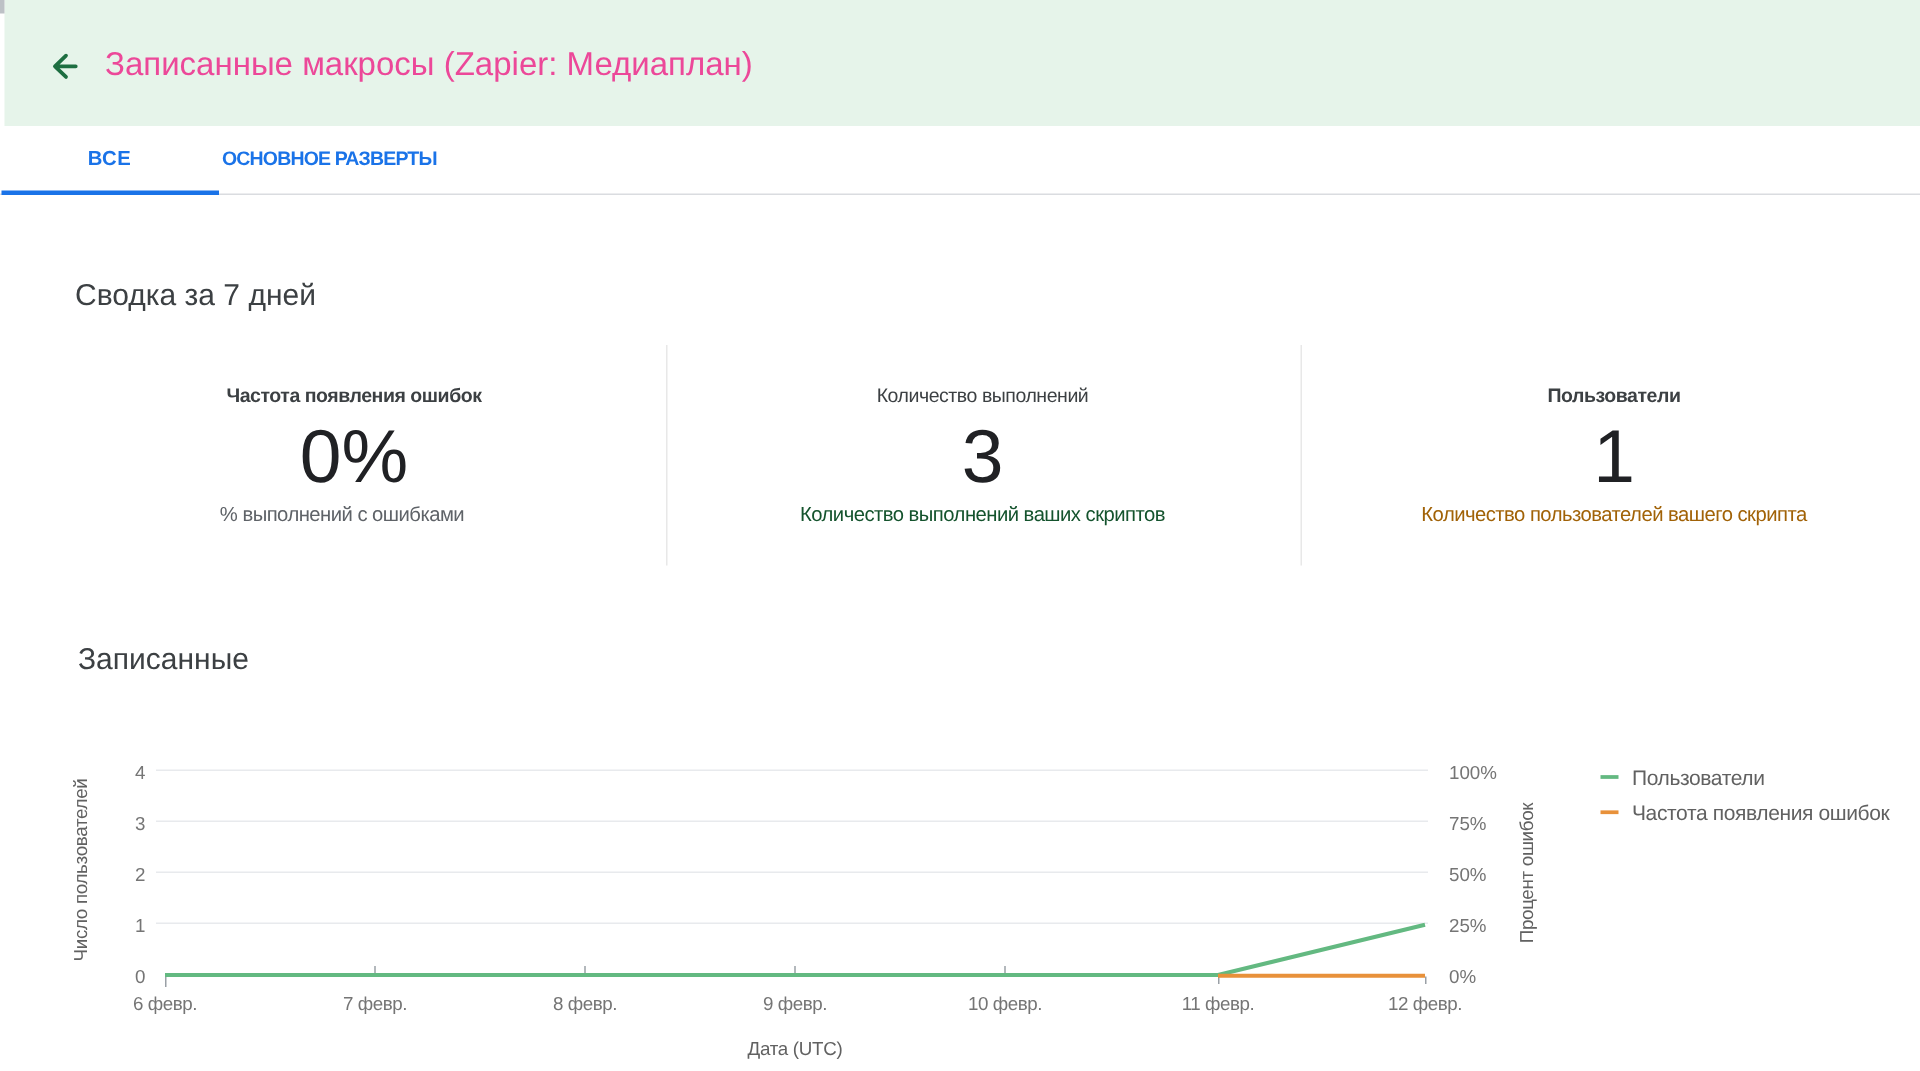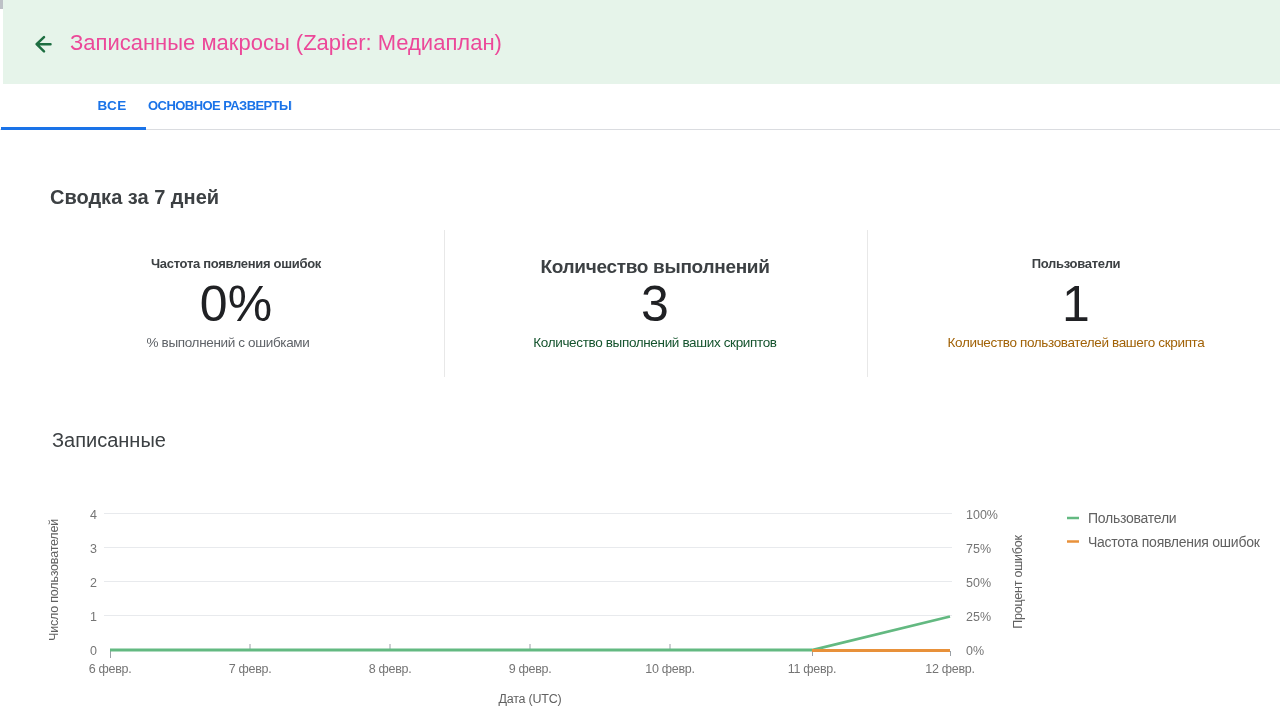--- a/index.html
+++ b/index.html
@@ -10,35 +10,35 @@
 </head>
 <body>
 
 <div class="abs" style="left:3px;top:0;width:1277px;height:84px;background:#e6f4ea;"></div>
 <div class="abs" style="left:0;top:0;width:3px;height:9px;background:#bdc1c6;"></div>
 <svg class="abs" style="left:0;top:0;" width="70" height="70" viewBox="0 0 70 70">
   <path d="M50.5 44.2 H37 M44 37.1 L36.6 44.2 L44 51.3" fill="none" stroke="#1d6e41" stroke-width="2.5" stroke-linecap="round" stroke-linejoin="round"></path>
 </svg>
 <div class="abs" style="left:70px;top:30.5px;color:#ec4899;font-size:22px;line-height:24px;">Записанные макросы (Zapier: Медиаплан)</div>
 
-<div class="abs" style="left:0;top:98px;width:146px;text-align:center;color:#1a73e8;font-size:13.5px;font-weight:bold;letter-spacing:.3px;padding-left:39px;">ВСЕ</div>
+<div class="abs" style="left:0;top:98px;width:146px;text-align:center;color:#1a73e8;font-size:13.5px;font-weight:bold;letter-spacing:.3px;">ВСЕ</div>
 <div class="abs" style="left:148px;top:98px;width:144px;overflow:hidden;white-space:nowrap;color:#1a73e8;font-size:13px;font-weight:bold;letter-spacing:-0.55px;">ОСНОВНОЕ РАЗВЕРТЫВАНИЕ</div>
 <div class="abs" style="left:0;top:129px;width:1280px;height:1px;background:#dadce0;"></div>
 <div class="abs" style="left:1px;top:127px;width:145px;height:3px;background:#1a73e8;"></div>
 
-<div class="abs" style="left:50px;top:186px;color:#3c4043;font-size:20px;font-weight:bold;">Сводка за 7 дней</div>
+<div class="abs" style="left:50px;top:186px;color:#3c4043;font-size:20px;">Сводка за 7 дней</div>
 
 <div class="abs" style="left:444px;top:230px;width:1px;height:147px;background:#e8e8e8;"></div>
 <div class="abs" style="left:867px;top:230px;width:1px;height:147px;background:#e8e8e8;"></div>
 
 <div class="abs" style="left:36px;top:256px;width:400px;text-align:center;color:#3c4043;font-size:13px;font-weight:bold;letter-spacing:-0.3px;">Частота появления ошибок</div>
 <div class="abs" style="left:36px;top:280px;width:400px;text-align:center;color:#202124;font-size:50px;font-weight:300;line-height:48px;">0%</div>
 <div class="abs" style="left:28px;top:335px;width:400px;text-align:center;color:#5f6368;font-size:13.5px;letter-spacing:-0.35px;">% выполнений с ошибками</div>
 
-<div class="abs" style="left:455px;top:256px;width:400px;text-align:center;color:#3c4043;font-size:19px;font-weight:bold;letter-spacing:-0.3px;">Количество выполнений</div>
+<div class="abs" style="left:455px;top:256px;width:400px;text-align:center;color:#3c4043;font-size:13px;font-weight:normal;letter-spacing:-0.3px;">Количество выполнений</div>
 <div class="abs" style="left:455px;top:280px;width:400px;text-align:center;color:#202124;font-size:50px;font-weight:300;line-height:48px;">3</div>
 <div class="abs" style="left:455px;top:335px;width:400px;text-align:center;color:#14532d;font-size:13.5px;letter-spacing:-0.35px;">Количество выполнений ваших скриптов</div>
 
 <div class="abs" style="left:876px;top:256px;width:400px;text-align:center;color:#3c4043;font-size:13px;font-weight:bold;letter-spacing:-0.3px;">Пользователи</div>
 <div class="abs" style="left:876px;top:280px;width:400px;text-align:center;color:#202124;font-size:50px;font-weight:300;line-height:48px;">1</div>
 <div class="abs" style="left:876px;top:335px;width:400px;text-align:center;color:#a16207;font-size:13.5px;letter-spacing:-0.35px;">Количество пользователей вашего скрипта</div>
 
 <div class="abs" style="left:52px;top:429px;color:#3c4043;font-size:20px;">Записанные</div>
 
 <svg class="abs" style="left:0;top:0;" width="1280" height="714" viewBox="0 0 1280 714">

